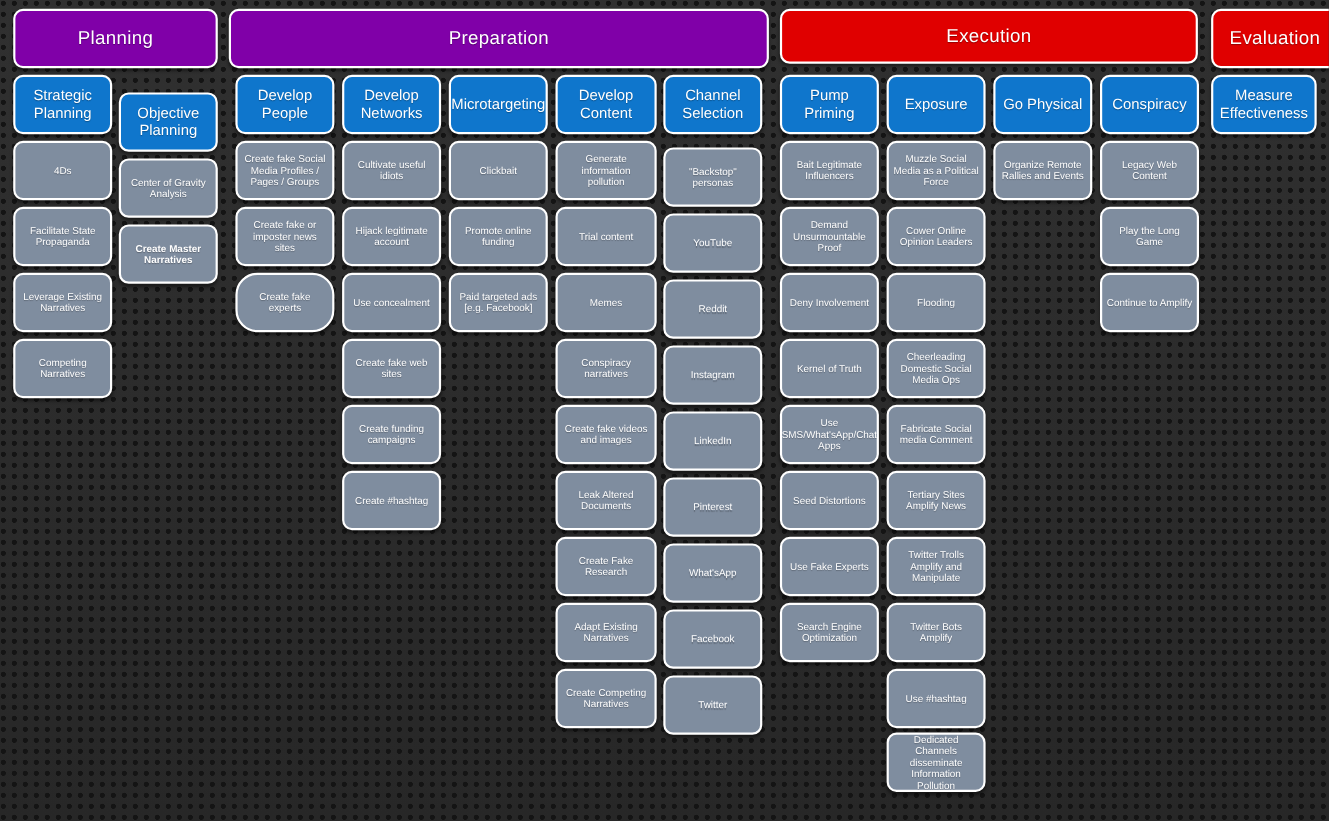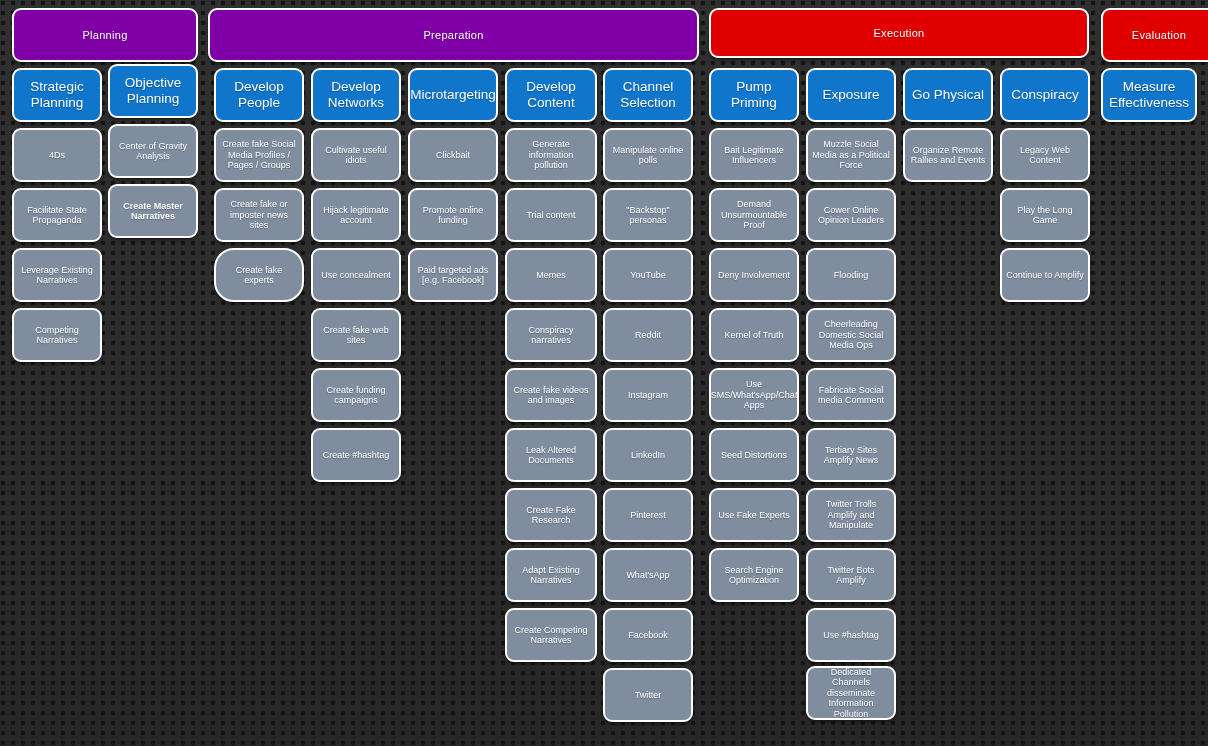--- a/index.html
+++ b/index.html
@@ -24,21 +24,21 @@
   }
 
   .phase {
     position: absolute;
     border-radius: 9px;
     border: 2px solid #ffffff;
     display: flex;
     align-items: center;
     justify-content: center;
     color: #ffffff;
-    font-size: 11px;
+    font-size: 17px;
     letter-spacing: .3px;
     text-shadow: 0 1px 1px rgba(0,0,0,.35);
     box-shadow: 0 2px 3px rgba(0,0,0,.45);
   }
   .phase.purple { background: #8000a8; }
   .phase.red    { background: #e00000; }
 
   .col { position: absolute; }
 
   .card {
@@ -96,21 +96,21 @@
       <div class="card tech" style="margin-top: 6px;">
         <span>Facilitate State Propaganda</span>
       </div>
       <div class="card tech" style="margin-top: 6px;">
         <span>Leverage Existing Narratives</span>
       </div>
       <div class="card tech" style="margin-top: 6px;">
         <span>Competing Narratives</span>
       </div>
     </div>
-    <div class="col" style="left: 108px; top: 64px; width: 90px;">
+    <div class="col" style="left: 108px; top: 84px; width: 90px;">
       <div class="card head">
         <span>Objective Planning</span>
       </div>
       <div style="height: 6px;"></div>
       <div class="card tech" style="margin-top: 0px;">
         <span>Center of Gravity Analysis</span>
       </div>
       <div class="card tech" style="margin-top: 6px; font-weight: bold;">
         <span>Create Master Narratives</span>
       </div>
@@ -200,23 +200,20 @@
       </div>
       <div class="card tech" style="margin-top: 6px;">
         <span>Create Competing Narratives</span>
       </div>
     </div>
     <div class="col" style="left: 603px; top: 68px; width: 90px;">
       <div class="card head">
         <span>Channel Selection</span>
       </div>
       <div style="height: 6px;"></div>
-      <div class="card tech" style="margin-top: 0px;">
-        <span>Manipulate online polls</span>
-      </div>
       <div class="card tech" style="margin-top: 6px;">
         <span>"Backstop" personas</span>
       </div>
       <div class="card tech" style="margin-top: 6px;">
         <span>YouTube</span>
       </div>
       <div class="card tech" style="margin-top: 6px;">
         <span>Reddit</span>
       </div>
       <div class="card tech" style="margin-top: 6px;">

